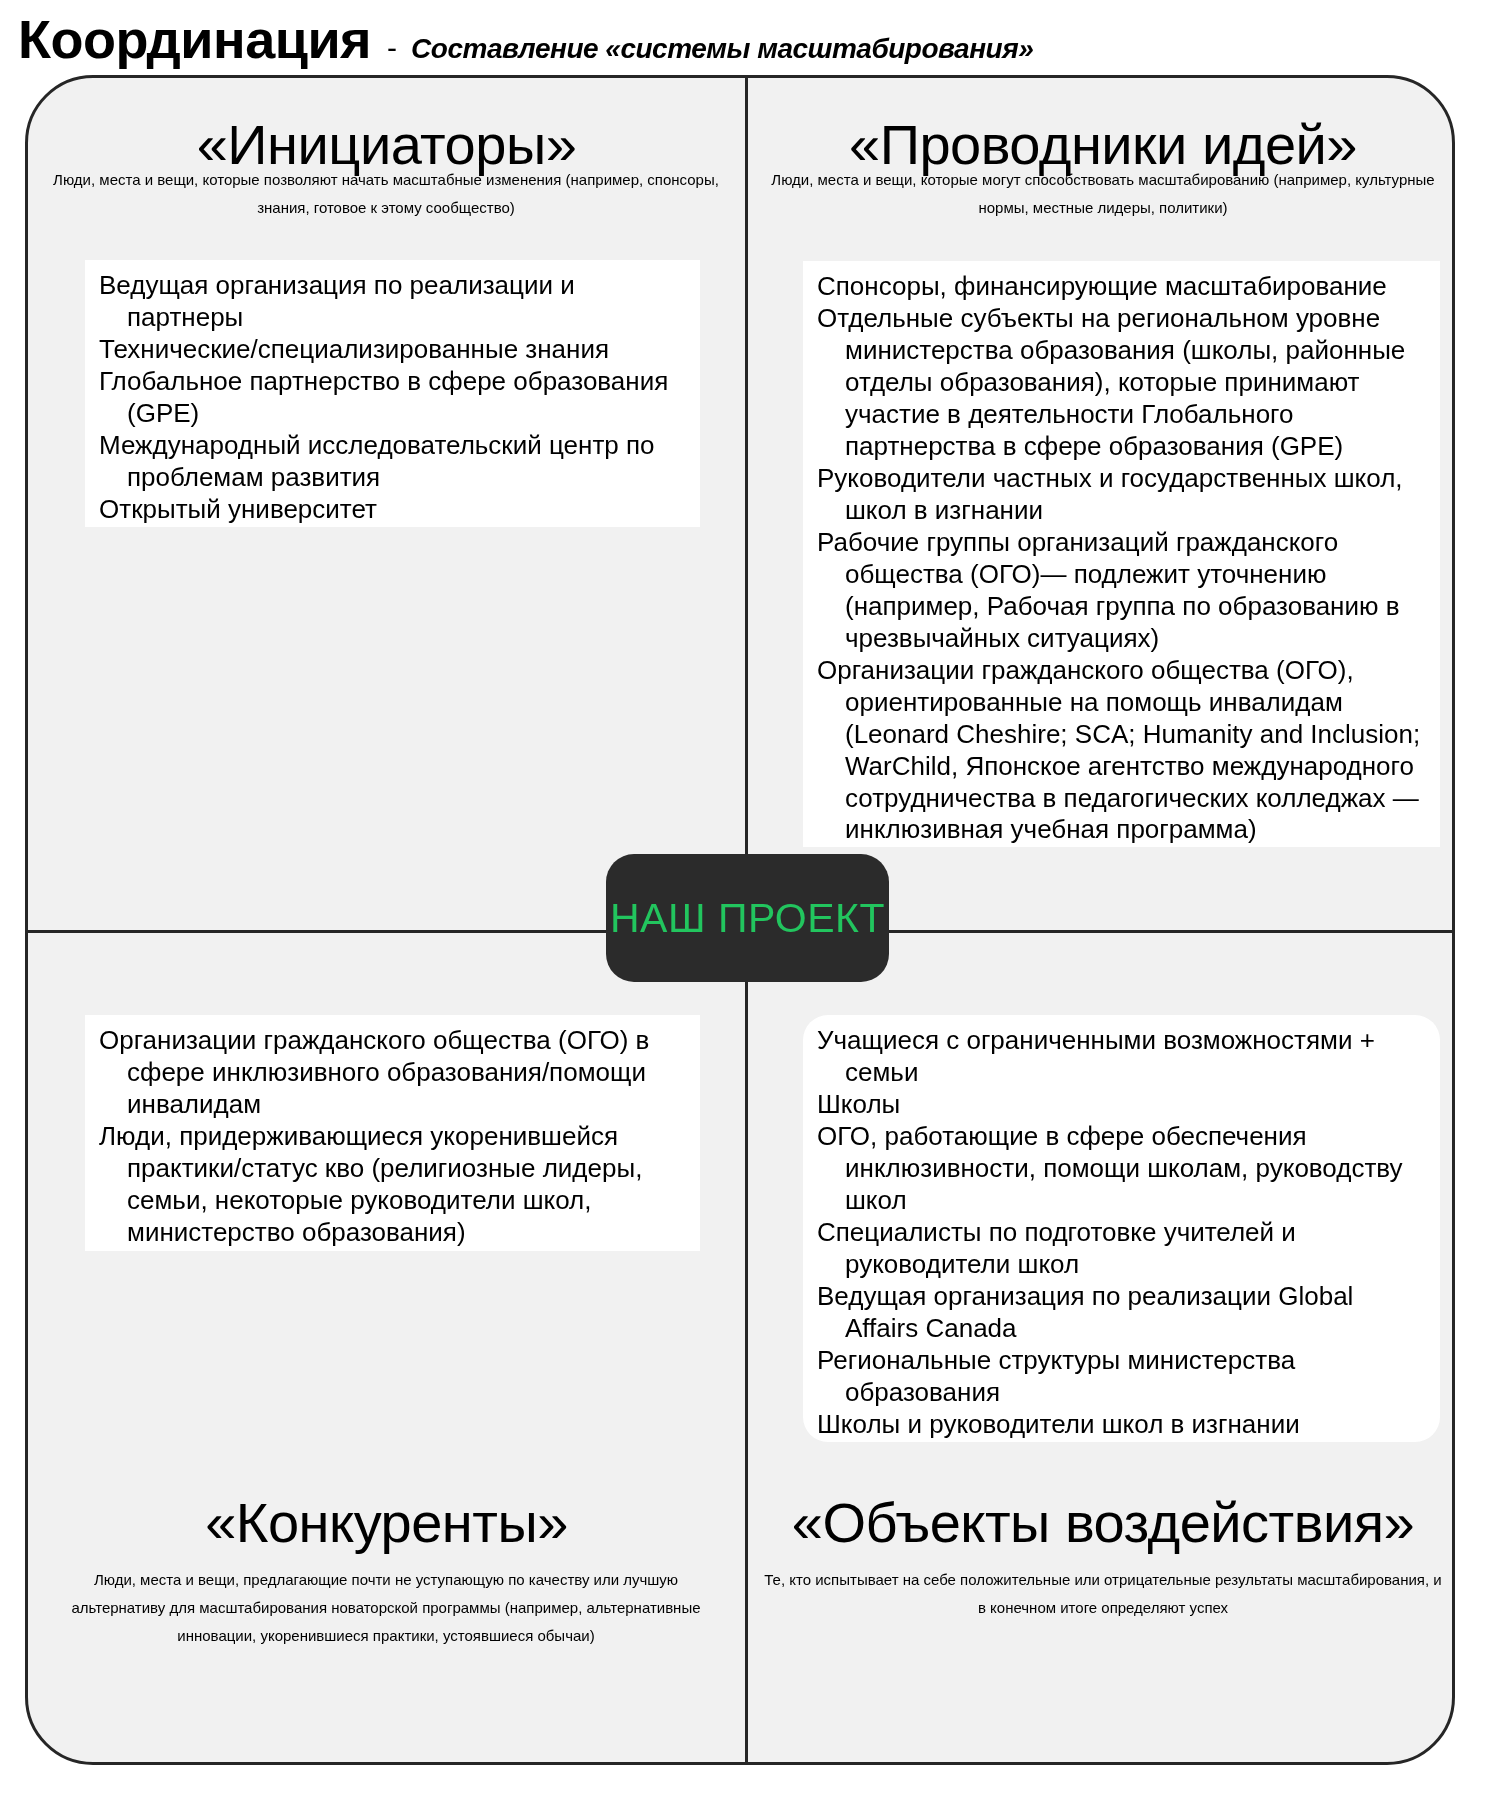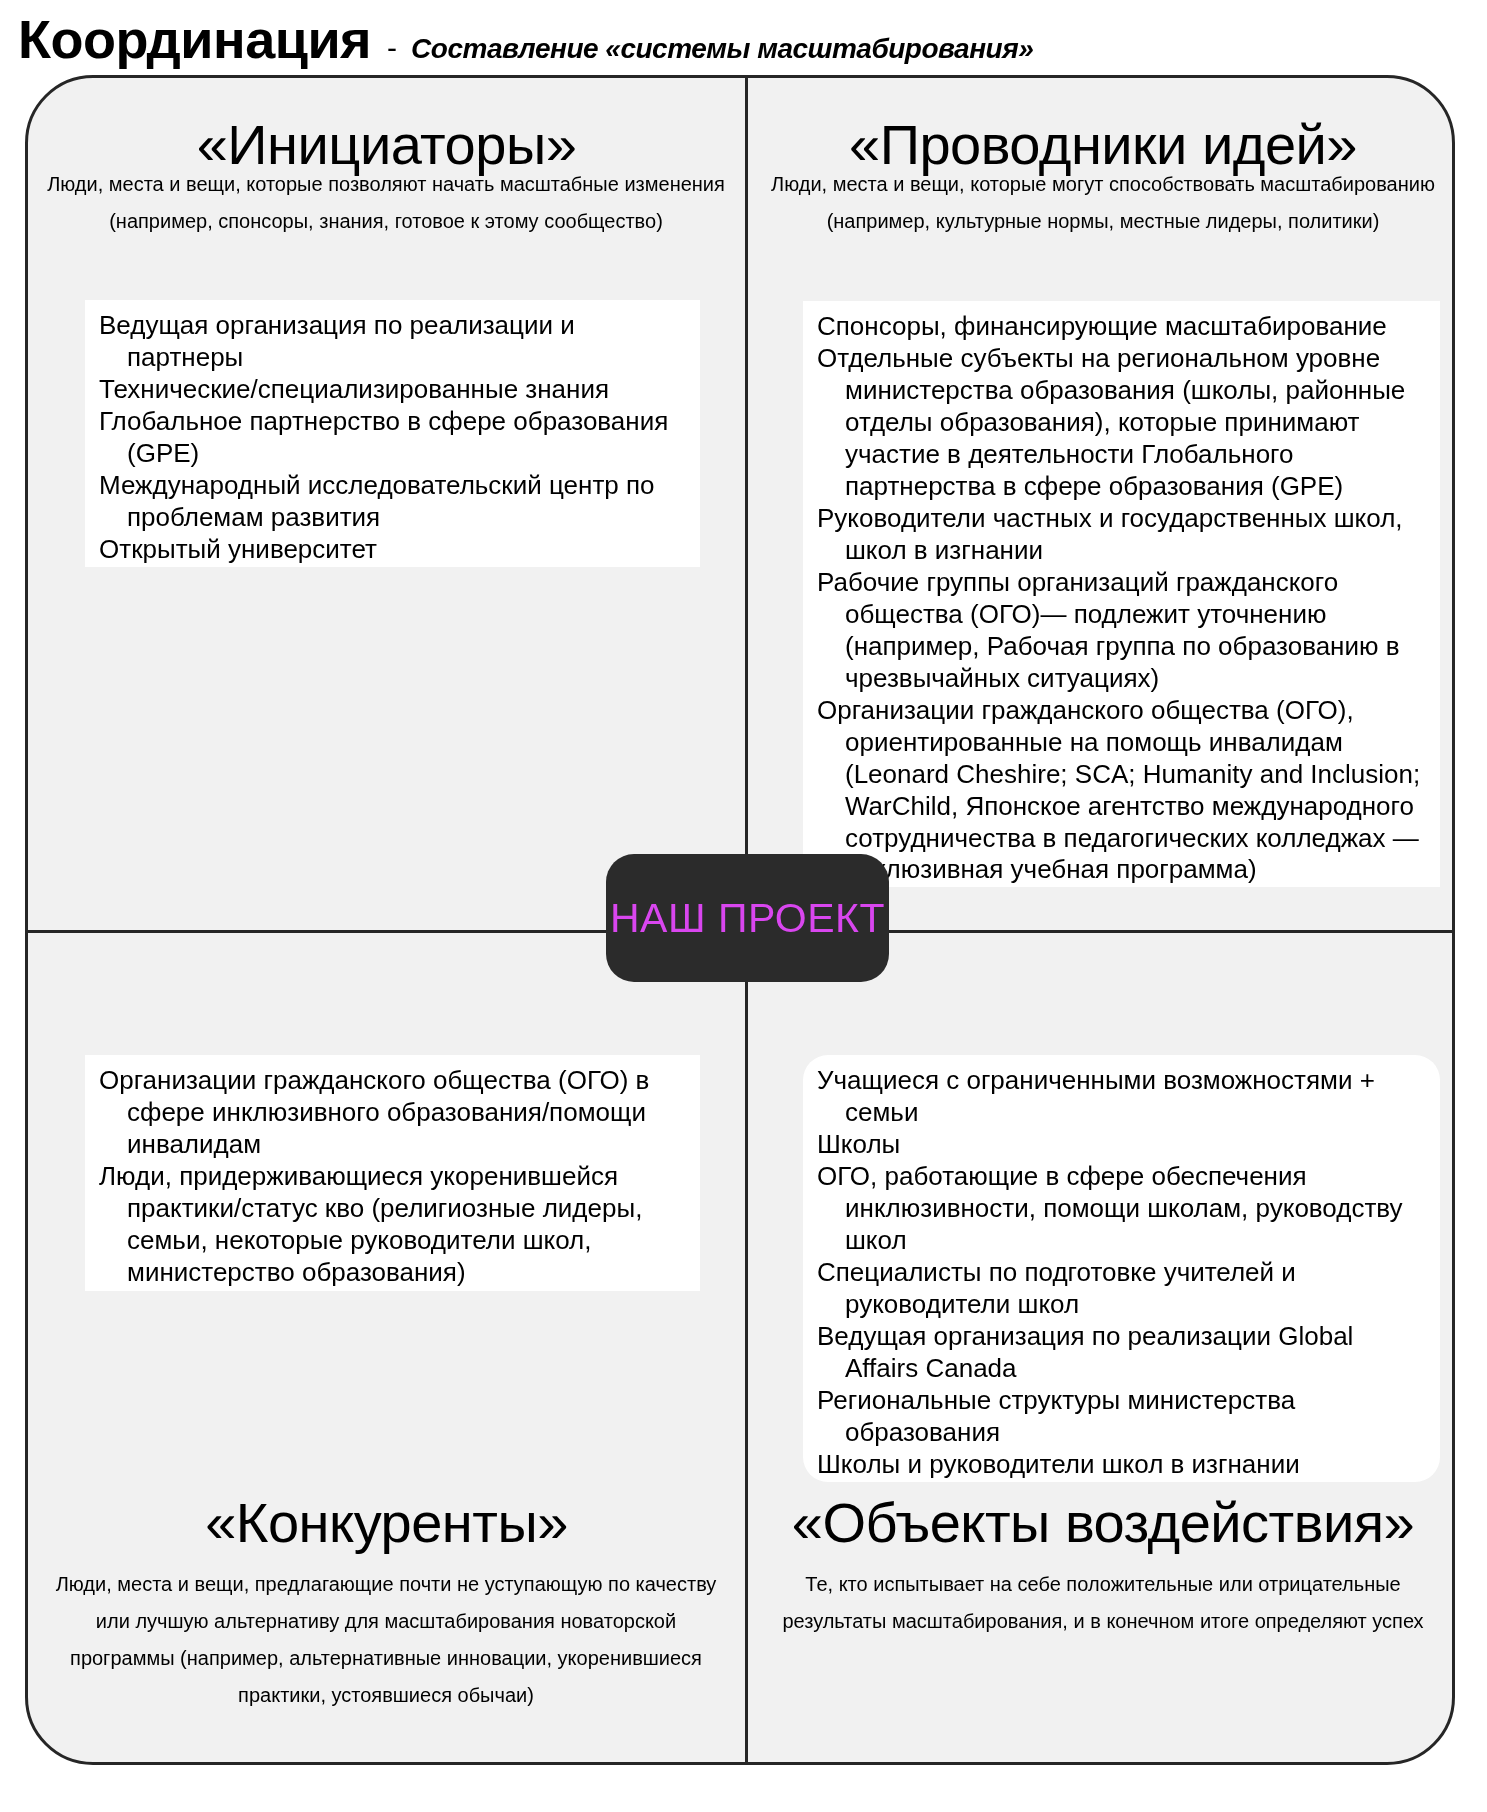--- a/index.html
+++ b/index.html
@@ -72,60 +72,59 @@
   .q-title {
     position: absolute;
     text-align: center;
     font-size: 56px;
     font-weight: 400;
     letter-spacing: -0.5px;
   }
   .q-desc {
     position: absolute;
     text-align: center;
-    font-size: 20px;
+    font-size: 15px;
     line-height: 1.85;
     font-weight: 400;
   }
   .tl-title { left: 0;    top: 34px;  width: 717px; }
   .tr-title { left: 720px; top: 34px; width: 710px; }
   .tl-desc  { left: 18px;  top: 88px;  width: 680px; }
   .tr-desc  { left: 735px; top: 88px;  width: 680px; }
   .bl-title { left: 0;    top: 1412px; width: 717px; }
   .br-title { left: 720px; top: 1412px; width: 710px; }
   .bl-desc  { left: 18px;  top: 1488px; width: 680px; }
   .br-desc  { left: 735px; top: 1488px; width: 680px; }
   
   .card {
     position: absolute;
     background: #ffffff;
     box-sizing: border-box;
     padding: 10px 12px 1px 14px;
     font-size: 26px;
     line-height: 1.23;
-    margin-top: 40px;
   }
   .tl-card { left: 57px;  top: 182px; width: 615px; min-height: 238px; }
   .tr-card { left: 775px; top: 183px; width: 637px; min-height: 572px; }
   .bl-card { left: 57px;  top: 937px; width: 615px; min-height: 236px; }
   .br-card { left: 775px; top: 937px; width: 637px; min-height: 416px; border-radius: 25px; }
   .card .item {
     padding-left: 28px;
     text-indent: -28px;
   }
   
   .center-box {
     position: absolute;
     left: 578px;
     top: 776px;
     width: 283px;
     height: 128px;
     background: #2b2b2b;
     border-radius: 28px;
-    color: #d946ef;
+    color: #22c55e;
     font-size: 41px;
     font-weight: 400;
     display: flex;
     align-items: center;
     justify-content: center;
     letter-spacing: 0.5px;
     z-index: 5;
   }
 </style>
 </head>

